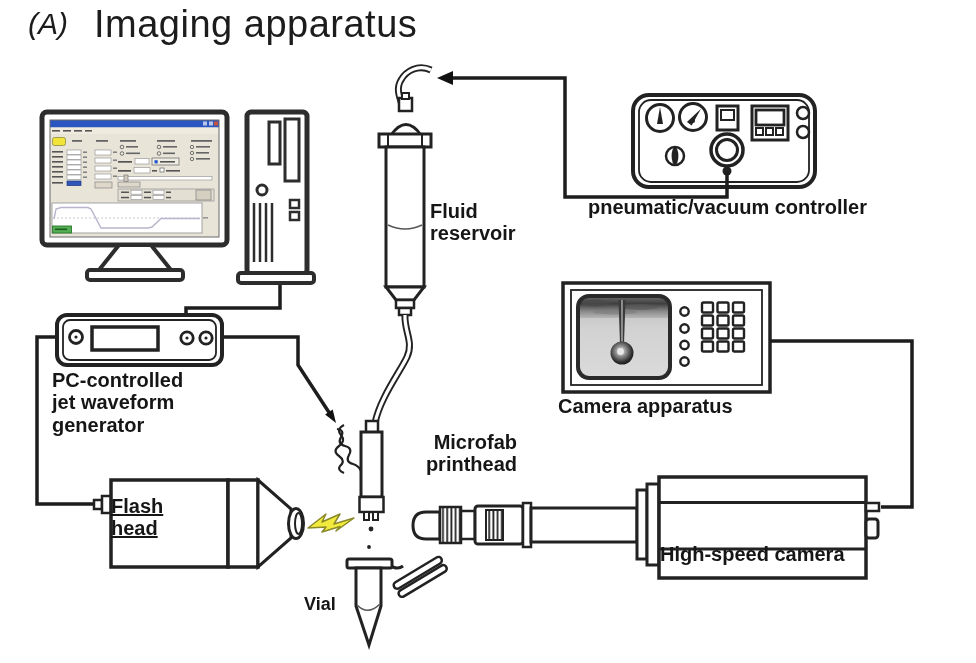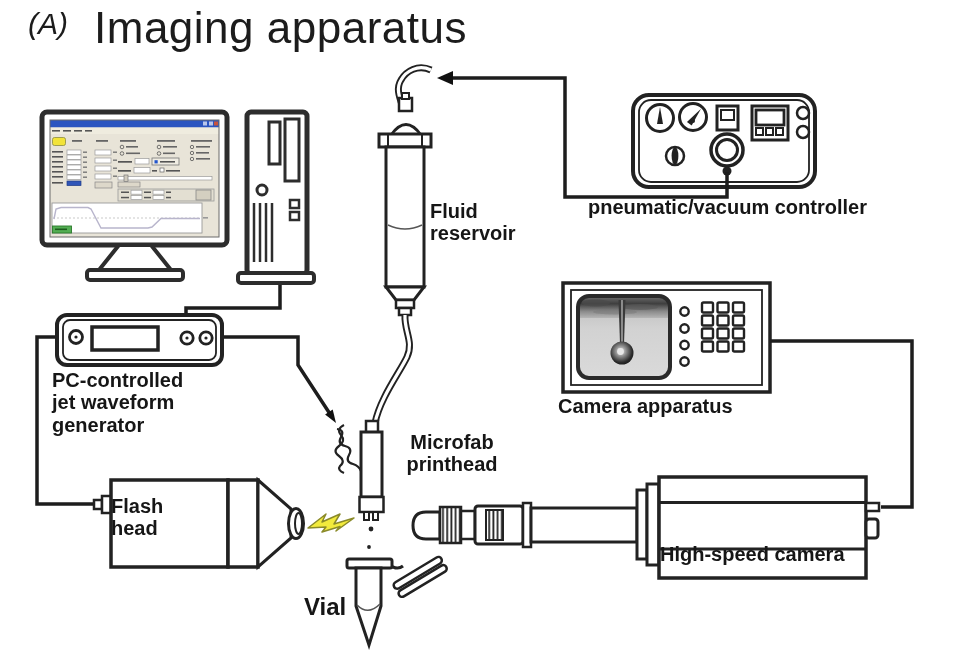--- a/index.html
+++ b/index.html
@@ -3,26 +3,26 @@
 <meta charset="utf-8">
 <style>
   html,body{margin:0;padding:0;background:#ffffff;}
   .canvas{
     position:relative;width:976px;height:663px;background:#ffffff;
     font-family:"Liberation Sans",sans-serif;overflow:hidden;color:#161616;
   }
   .canvas svg{position:absolute;left:0;top:0;}
   .fig-head{position:absolute;top:0;left:0;width:976px;height:52px;}
   .panel-label{position:absolute;left:28px;top:7px;font-size:30px;font-style:italic;color:#1c1c1c;}
-  .fig-title{position:absolute;left:94px;top:3px;font-size:44px;letter-spacing:.5px;color:#1c1c1c;}
+  .fig-title{position:absolute;left:94px;top:3px;font-size:38px;letter-spacing:.5px;color:#1c1c1c;}
   .lbl{
     position:absolute;font-weight:bold;font-size:20px;line-height:1.12;
     color:#161616;white-space:pre-line;text-align:left;
   }
-  .lbl.left{text-align:center;}
+  .lbl.left{text-align:right;}
 </style>
 </head>
 <body>
 
 <div class="canvas">
 
 <svg width="976" height="663" viewBox="0 0 976 663">
   <defs>
     <pattern id="knurl" patternUnits="userSpaceOnUse" width="4.2" height="8">
       <rect width="4.2" height="8" fill="#ffffff"></rect>
@@ -390,18 +390,18 @@
 
 <div class="lbl" style="left:430px;top:200px;width:115px;">Fluid
 reservoir</div>
 <div class="lbl" style="left:588px;top:196px;width:330px;">pneumatic/vacuum controller</div>
 <div class="lbl" style="left:52px;top:369px;width:176px;">PC-controlled
 jet waveform
 generator</div>
 <div class="lbl" style="left:558px;top:395px;width:208px;">Camera apparatus</div>
 <div class="lbl left" style="left:387px;top:431px;width:130px;">Microfab
 printhead</div>
-<div class="lbl" style="left:111px;top:495px;width:117px;">Flash
+<div class="lbl" style="left:111px;top:495px;width:117px;text-decoration:underline;">Flash
 head</div>
 <div class="lbl" style="left:660px;top:543px;width:205px;">High-speed camera</div>
-<div class="lbl" style="left:304px;top:594px;width:46px;font-size:24px;">Vial</div>
+<div class="lbl" style="left:304px;top:594px;width:46px;font-size:18px;">Vial</div>
 
 </div>
 
 </body></html>

